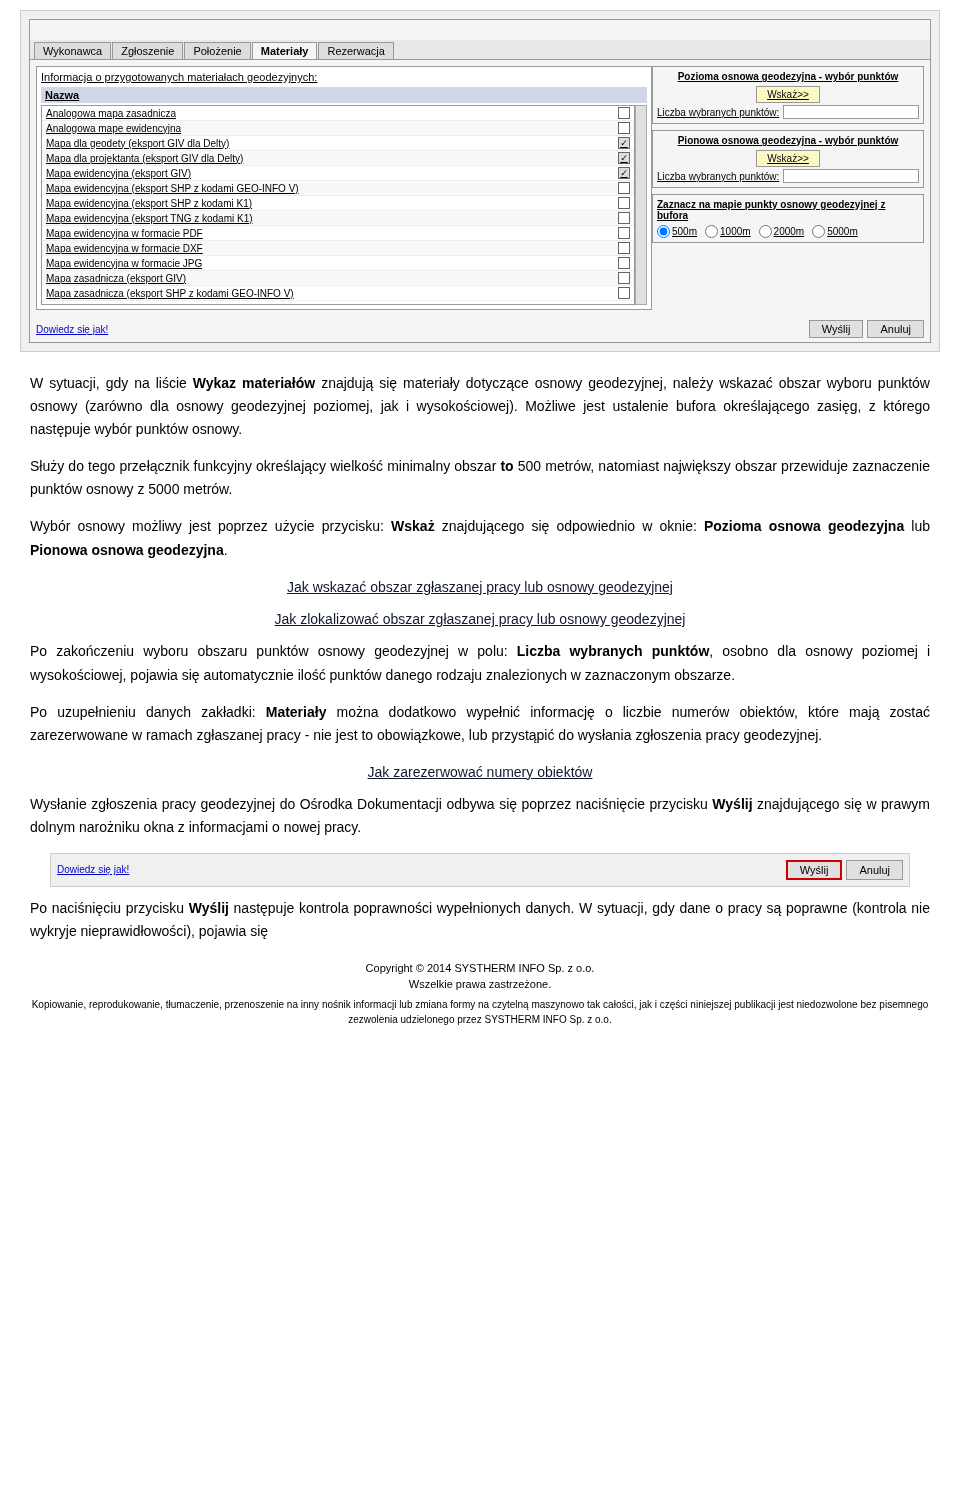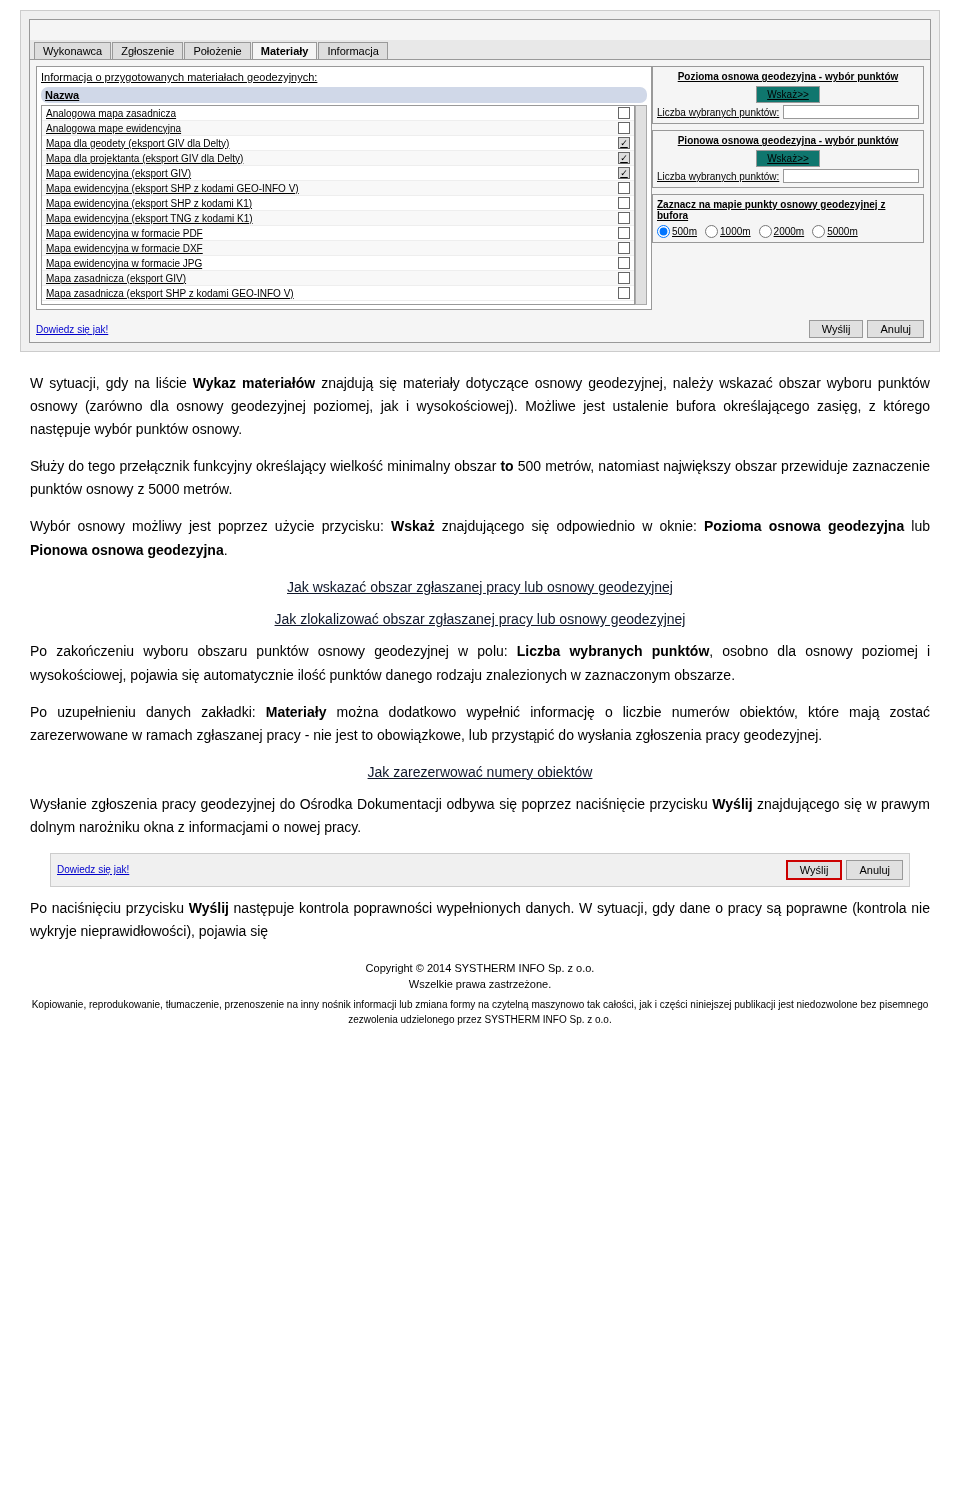--- a/index.html
+++ b/index.html
@@ -71,21 +71,20 @@
       font-size: 11px;
       margin-bottom: 4px;
     }
 
     .list-header {
       background: #d0d8e8;
       padding: 2px 4px;
       font-size: 11px;
       font-weight: bold;
       margin-bottom: 2px;
-      border-radius: 7px;
     }
 
     .list-items {
       border: 1px solid #999;
       background: #fff;
       height: 200px;
       overflow-y: auto;
       font-size: 10px;
     }
 
@@ -135,21 +134,21 @@
       margin-bottom: 4px;
       text-align: center;
       font-weight: bold;
     }
 
     .wskazbutton {
       display: block;
       margin: 2px auto;
       padding: 2px 10px;
       font-size: 10px;
-      background: #0f766e;
+      background: #fef9c3;
       border: 1px solid #999;
       cursor: pointer;
     }
 
     .right-field-row {
       display: flex;
       align-items: center;
       gap: 4px;
       font-size: 10px;
       margin-top: 2px;
@@ -298,21 +297,21 @@
 <div class="page-container">
 
   <div class="screenshot-panel">
     <div class="dialog-window">
 
       <div class="dialog-tabs">
         <div class="dialog-tab">Wykonawca</div>
         <div class="dialog-tab">Zgłoszenie</div>
         <div class="dialog-tab">Położenie</div>
         <div class="dialog-tab active">Materiały</div>
-        <div class="dialog-tab">Informacja</div>
+        <div class="dialog-tab">Rezerwacja</div>
       </div>
 
       <div class="dialog-body">
 
         <div class="left-panel">
           <div class="left-panel-title">Informacja o przygotowanych materiałach geodezyjnych:</div>
           <div class="list-header">Nazwa</div>
           <div class="list-with-scroll">
             <div class="list-items">
               <div class="list-item">

